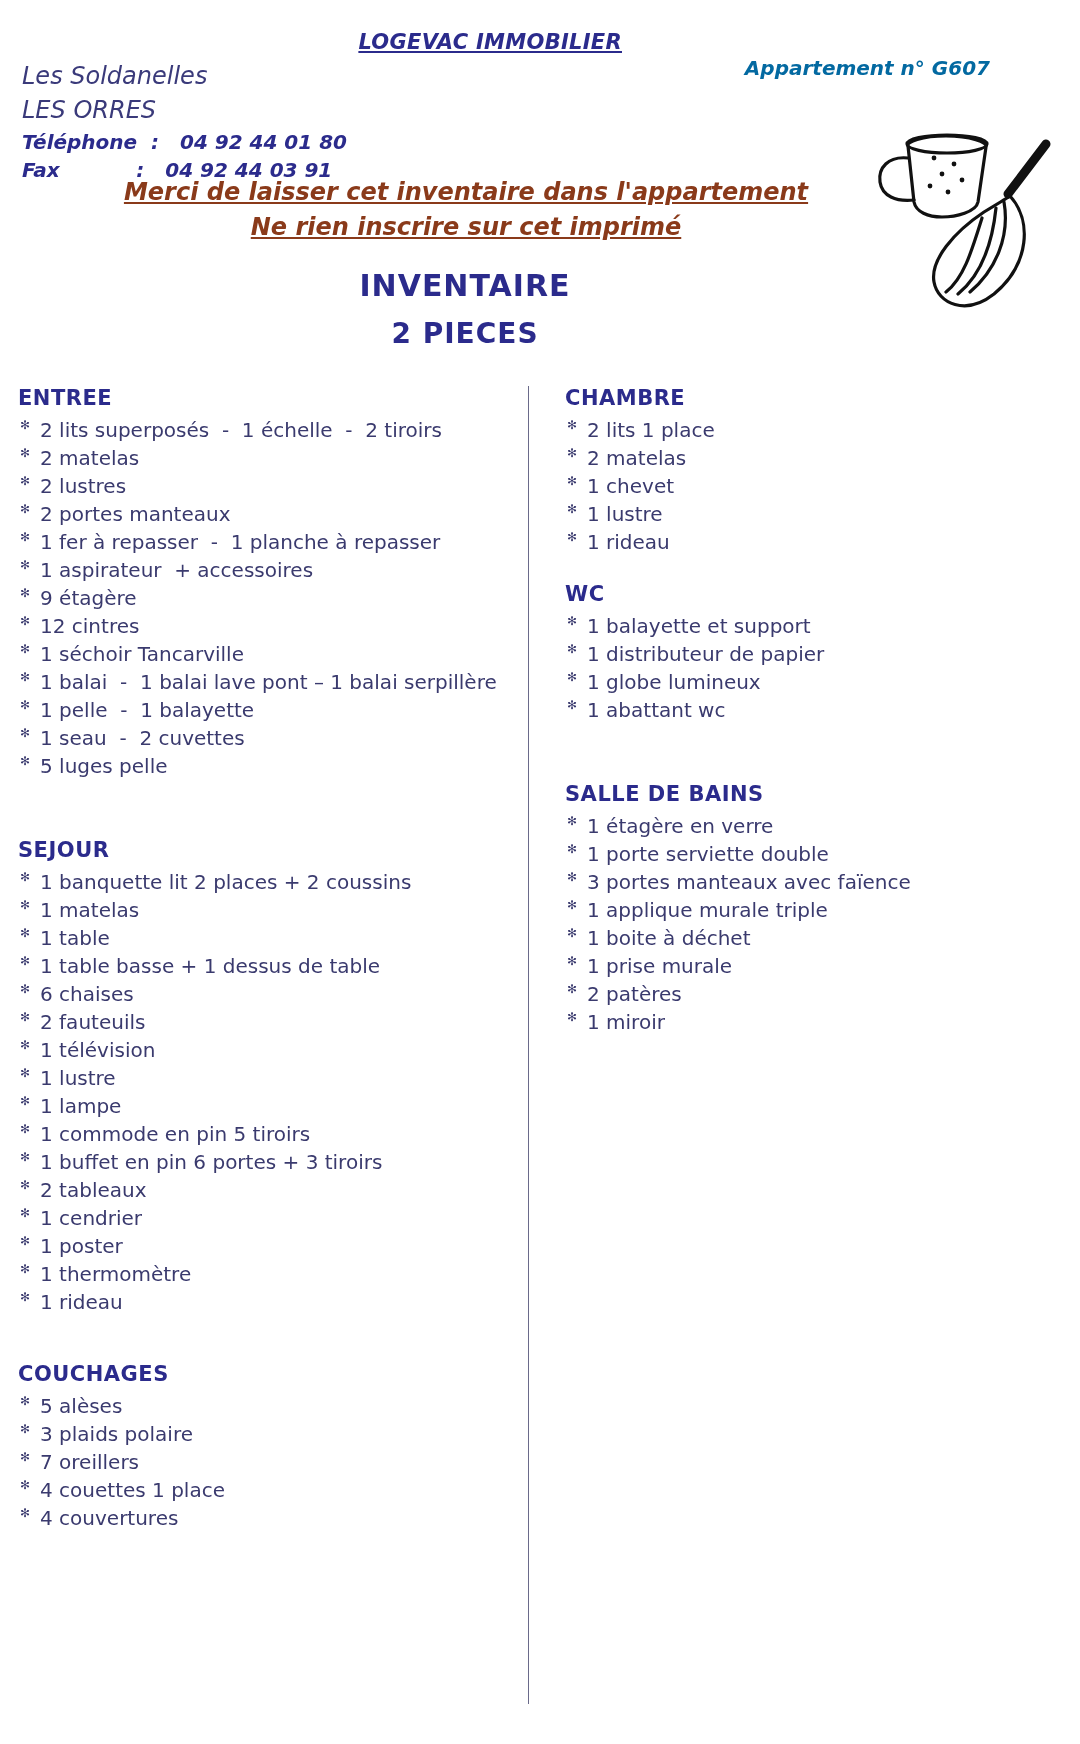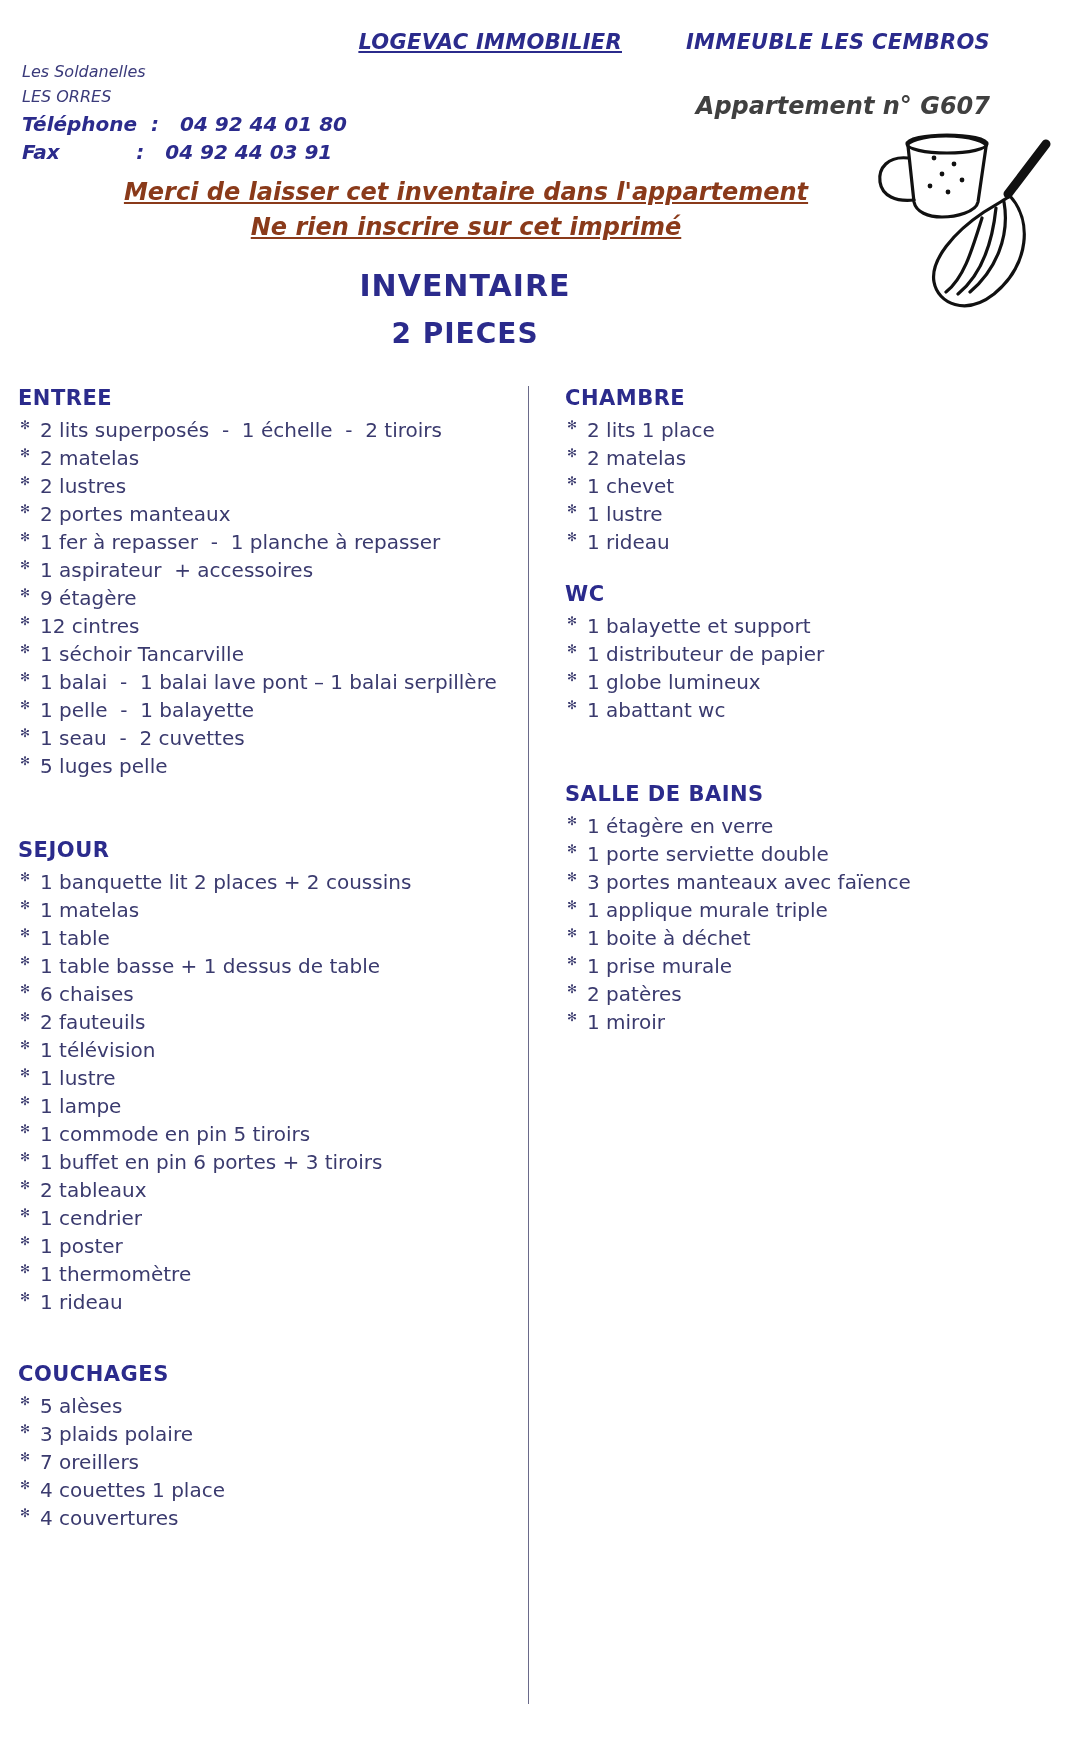--- a/index.html
+++ b/index.html
@@ -38,21 +38,21 @@
     font-weight: bold;
     font-style: italic;
     font-size: 21px;
     letter-spacing: 0.3px;
     color: #2b2b8c;
     text-decoration: underline;
     margin-bottom: 8px;
     text-align: right;
   }
   .addr-line {
-    font-size: 16px;
+    font-size: 24px;
     font-style: italic;
     color: #3a3a7a;
     margin-bottom: 6px;
   }
   .contact-line {
     font-size: 20px;
     font-weight: bold;
     font-style: italic;
     color: #2b2b8c;
     margin-bottom: 4px;
@@ -66,25 +66,25 @@
     width: 420px;
   }
   .building {
     font-size: 21px;
     font-weight: bold;
     font-style: italic;
     color: #2b2b8c;
     letter-spacing: 0.3px;
   }
   .apartment {
-    margin-top: 38px;
-    font-size: 24px;
-    font-weight: bold;
-    font-style: italic;
-    color: #404040;
+    margin-top: 26px;
+    font-size: 20px;
+    font-weight: bold;
+    font-style: italic;
+    color: #0369a1;
   }
 
   .notice {
     position: absolute;
     left: 0;
     right: 0;
     top: 178px;
     text-align: center;
     padding-right: 160px;
   }
@@ -201,21 +201,20 @@
   <div class="header">
     <div class="hdr-left">
       <div class="company">LOGEVAC IMMOBILIER</div>
       <div class="addr-line">Les Soldanelles</div>
       <div class="addr-line">LES ORRES</div>
       <div class="contact-line">Téléphone  :   04 92 44 01 80</div>
       <div class="contact-line">Fax           :   04 92 44 03 91</div>
     </div>
 
     <div class="hdr-right">
-      <div class="building">IMMEUBLE LES CEMBROS</div>
       <div class="apartment">Appartement n° G607</div>
     </div>
   </div>
 
   <div class="notice">
     <div>Merci de laisser cet inventaire dans l'appartement</div>
     <div>Ne rien inscrire sur cet imprimé</div>
   </div>
 
   <div class="whisk">

